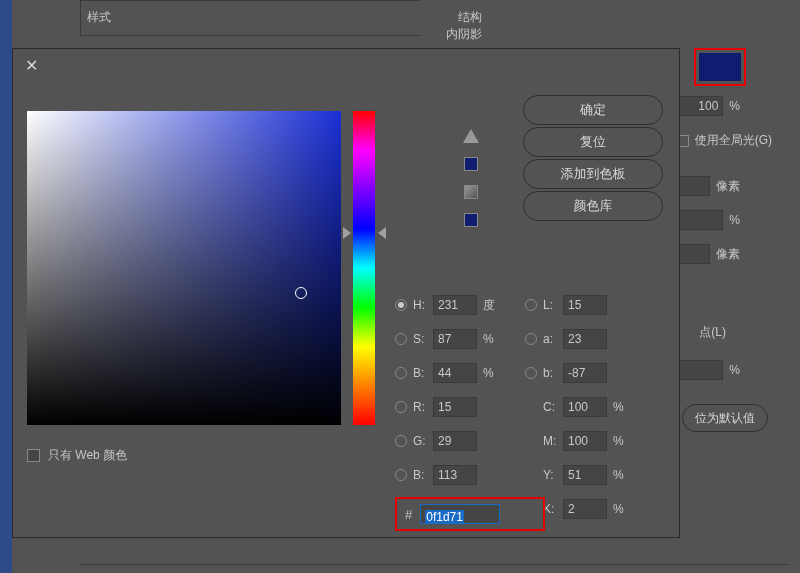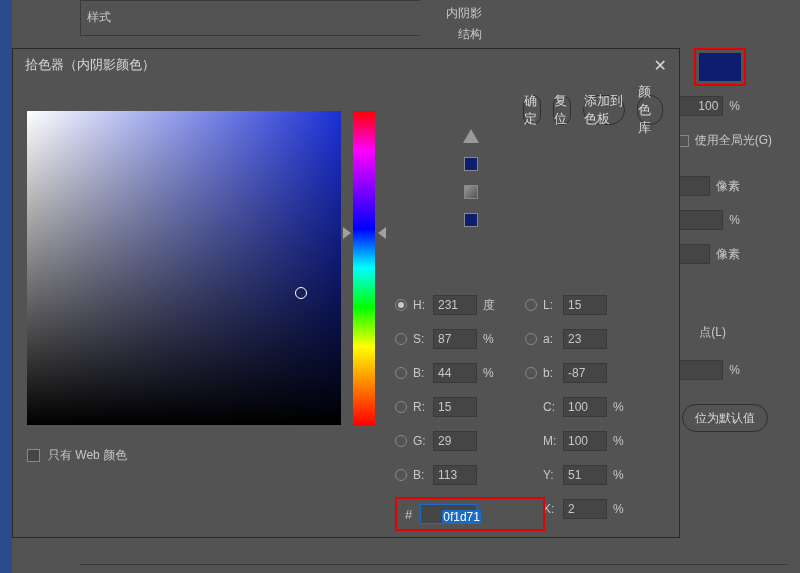--- a/index.html
+++ b/index.html
@@ -36,58 +36,58 @@
     .hue-mark-r { position: absolute; left: 365px; width: 0; height: 0; border-top: 6px solid transparent; border-bottom: 6px solid transparent; border-right: 8px solid #a0a0a0; }
     
     .preview-area { position: absolute; left: 382px; top: 30px; width: 90px; }
     .preview-lbl { color: #c8c8c8; font-size: 12px; text-align: center; margin-bottom: 4px; }
     .preview-box { width: 62px; height: 62px; background: #0f1d71; margin: 0 auto; }
     .preview-icons { position: absolute; left: 450px; top: 48px; display: flex; flex-direction: column; gap: 14px; align-items: center; }
     .warn-tri { width: 0; height: 0; border-left: 8px solid transparent; border-right: 8px solid transparent; border-bottom: 14px solid #999; }
     .tiny-sw { width: 14px; height: 14px; background: #0f1d71; border: 1px solid #888; }
     .cube-ico { width: 14px; height: 14px; border: 1px solid #888; background: linear-gradient(135deg,#999,#555); }
     
-    .btn-col { position: absolute; right: 16px; top: 14px; width: 140px; display: flex; gap: 12px; }
+    .btn-col { position: absolute; right: 16px; top: 14px; width: 140px; display: flex; flex-direction: column; gap: 2px; }
     .rbtn { height: 30px; border: 1px solid #2f2f2f; border-radius: 15px; background: #535353; color: #d8d8d8; font-size: 13px; cursor: pointer; display: flex; align-items: center; justify-content: center; }
     
     .inputs-area { position: absolute; left: 382px; top: 210px; width: 280px; }
     .inp-row { display: flex; align-items: center; height: 28px; margin-bottom: 6px; }
     .radio { width: 12px; height: 12px; border: 1px solid #888; border-radius: 50%; margin-right: 6px; display: flex; align-items: center; justify-content: center; }
     .radio.on::after { content: ''; width: 6px; height: 6px; background: #c8c8c8; border-radius: 50%; }
     .inp-lbl { color: #c8c8c8; font-size: 12px; width: 20px; }
     .inp-val { width: 44px; height: 20px; background: #454545; border: 1px solid #3a3a3a; color: #c8c8c8; text-align: left; padding: 2px 4px; font-size: 12px; }
     .inp-unit { color: #c8c8c8; font-size: 12px; margin-left: 6px; width: 18px; }
     .col-l { display: flex; align-items: center; width: 130px; }
     .col-r { display: flex; align-items: center; }
     
     .hex-box { position: absolute; left: 382px; top: 416px; width: 150px; height: 34px; border: 2px solid #e60000; display: flex; align-items: center; padding: 0 8px; gap: 8px; }
     .hex-lbl { color: #c8c8c8; font-size: 13px; }
-    .hex-inp { width: 57px; height: 20px; background: #454545; border: 1px solid #1a6bc4; padding: 2px 21px; }
+    .hex-inp { width: 80px; height: 20px; background: #454545; border: 1px solid #1a6bc4; padding: 2px 4px; }
     .hex-inp span { background: #1a6bc4; color: #fff; font-size: 12px; padding: 0 1px; }
     
     .webonly { position: absolute; left: 14px; top: 366px; display: flex; align-items: center; gap: 8px; color: #c8c8c8; font-size: 12px; }
     .cb { width: 13px; height: 13px; border: 1px solid #888; background: #454545; }
     
     .btm-hr { position: absolute; left: 80px; bottom: 8px; right: 12px; height: 1px; background: #3a3a3a; }
     
     .defbtn { position: absolute; right: 32px; top: 404px; height: 28px; padding: 0 12px; border: 1px solid #2f2f2f; border-radius: 14px; background: #535353; color: #d8d8d8; font-size: 12px; display: flex; align-items: center; }
   </style>
 </head>
 <body>
 
 <div class="leftedge"></div>
 
 <div class="bg-panel">
   <span class="bg-label">样式</span>
 </div>
 
 <div class="bg-right">
   <div class="bg-right-inner">
+    <div style="margin-left:18px;margin-top:4px;">结构</div>
     <div style="margin-left:6px;">内阴影</div>
-    <div style="margin-left:18px;margin-top:4px;">结构</div>
   </div>
 </div>
 
 <div class="swatch-box">
   <div class="swatch-inner"></div>
 </div>
 
 <div class="rside-row" style="top:96px;">
   <span class="rside-num">100</span>
   <span>%</span>
@@ -113,21 +113,20 @@
 </div>
 <div class="rside-row" style="top:360px;">
   <span class="rside-num"></span>
   <span>%</span>
 </div>
 
 <div class="defbtn">位为默认值</div>
 
 <div class="dialog">
   <div class="titlebar">
-    <span>拾色器（内阴影颜色）</span>
     <span class="close-x">✕</span>
   </div>
   <div class="dialog-body">
     <div class="sv-field">
       <div class="sv-cursor" style="left:268px; top:176px;"></div>
     </div>
     <div class="hue-strip"></div>
     <div class="hue-mark-l" style="top:146px;"></div>
     <div class="hue-mark-r" style="top:146px;"></div>
 

